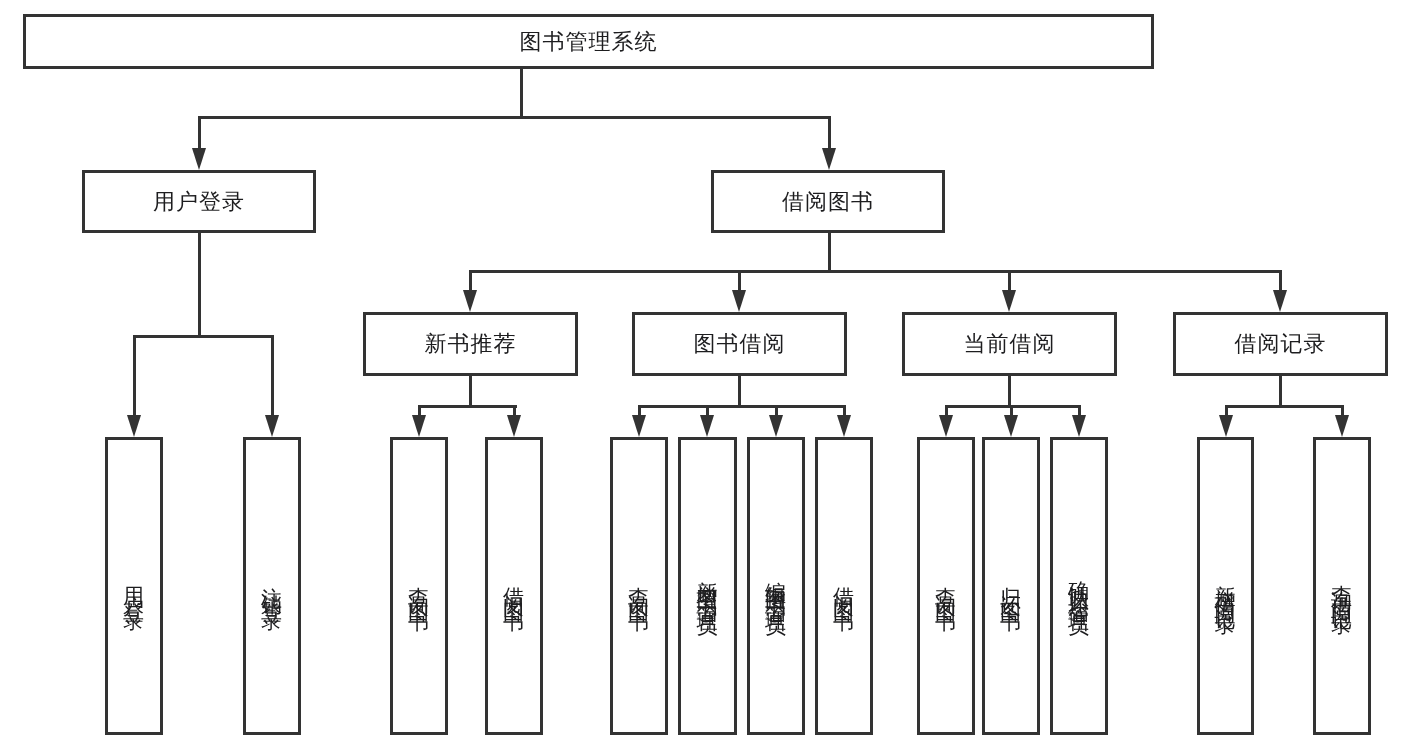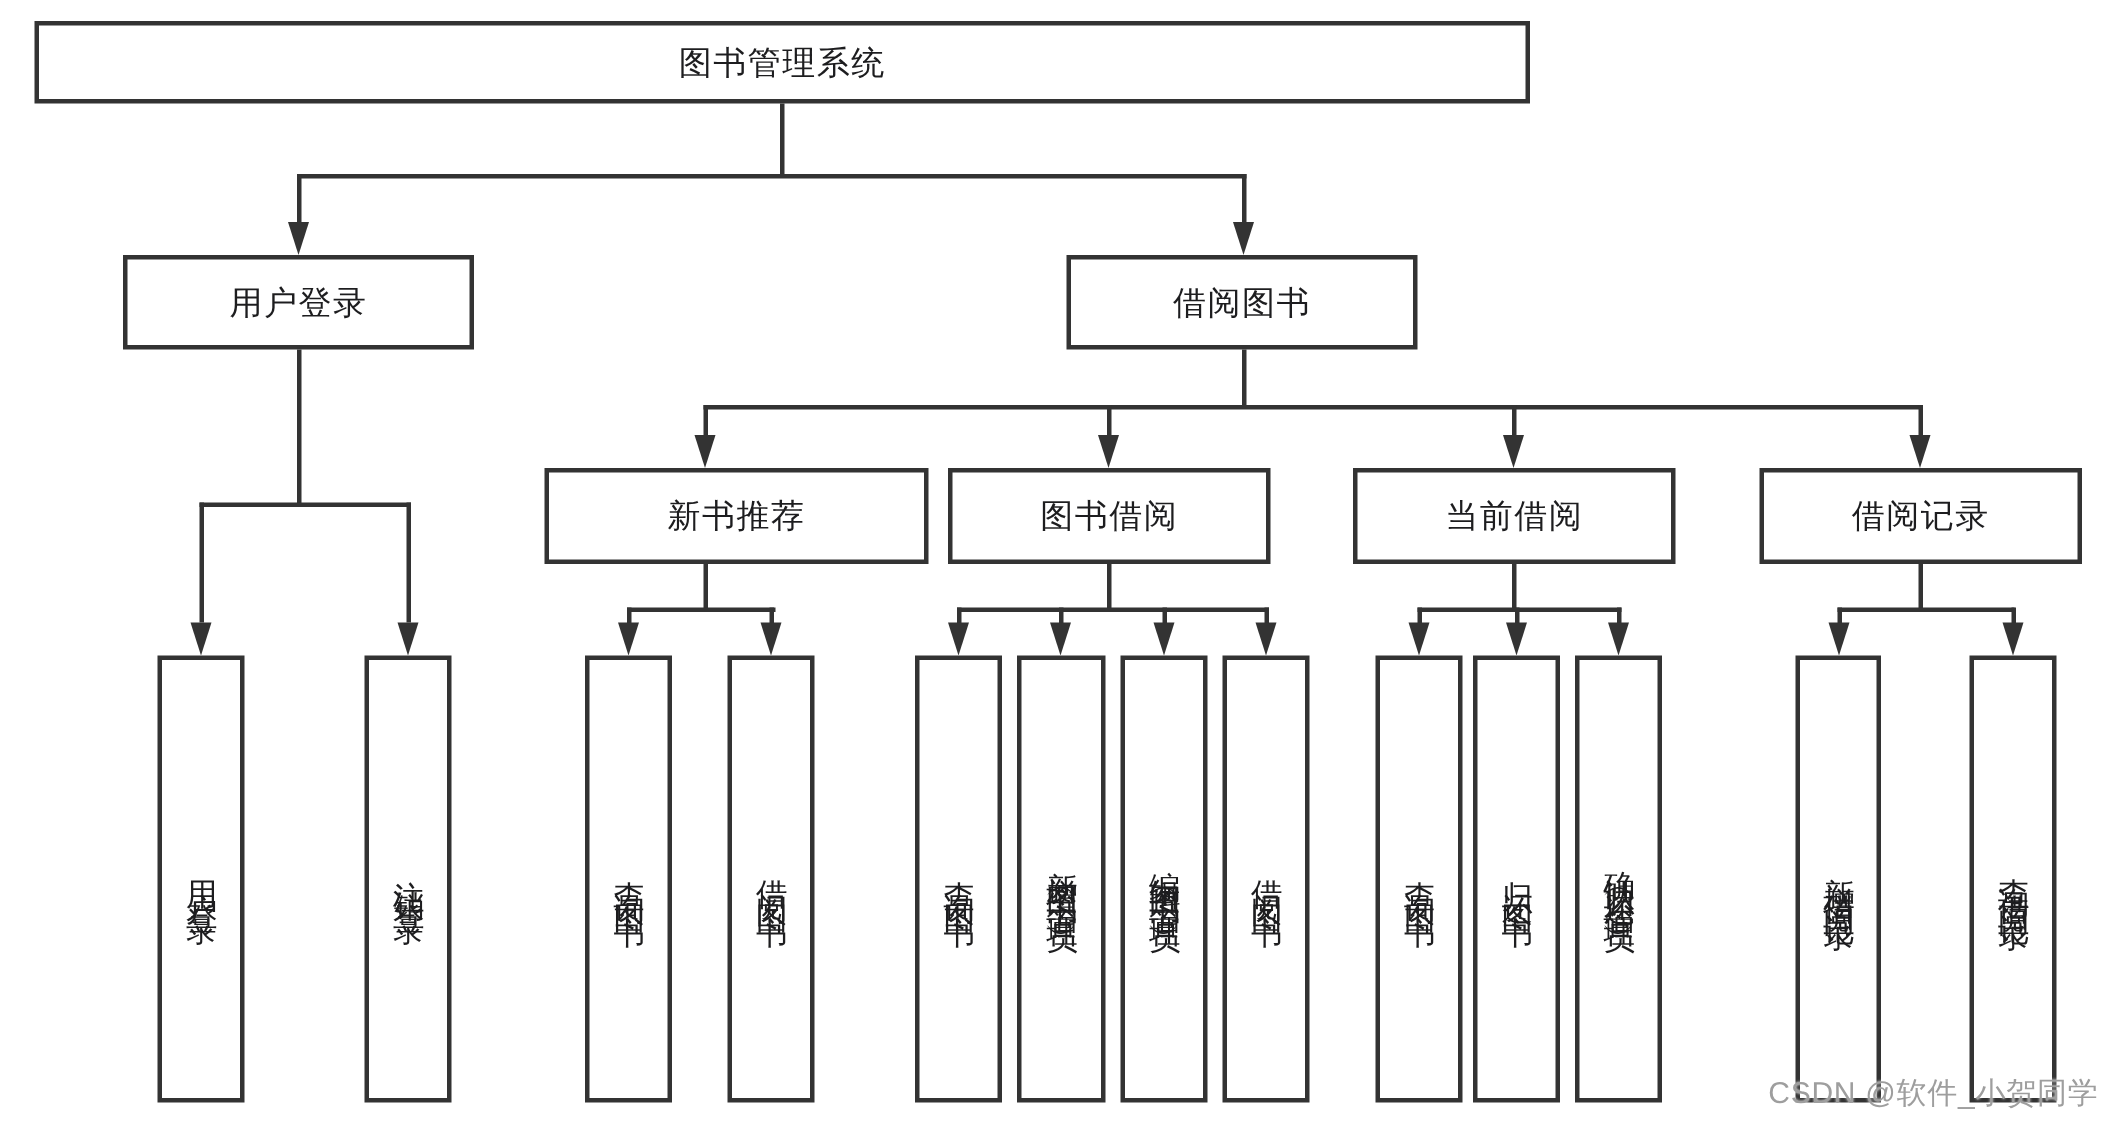--- a/index.html
+++ b/index.html
@@ -41,21 +41,21 @@
     position:absolute;right:6px;bottom:5px;color:var(--wm);
     font-size:20px;letter-spacing:.5px;z-index:5;
     text-shadow:0 0 2px #ffffff;
   }
 </style>
 </head>
 <body>
 
 <div class="canvas">
 
-  <div class="node" style="left:23px;top:14px;width:997px;height:55px;">
+  <div class="node" style="left:23px;top:14px;width:1131px;height:55px;">
     <span>图书管理系统</span>
   </div>
 
   <div class="ln-v" style="left:520px;top:69px;height:48px;"></div>
   <div class="ln-h" style="left:198px;top:116px;width:633px;"></div>
   <div class="ln-v" style="left:198px;top:116px;height:32px;"></div>
   <div class="ah" style="left:192px;top:148px;"></div>
   <div class="ln-v" style="left:828px;top:116px;height:32px;"></div>
   <div class="ah" style="left:822px;top:148px;"></div>
 
@@ -77,21 +77,21 @@
   <div class="ln-h" style="left:469px;top:270px;width:813px;"></div>
   <div class="ln-v" style="left:469px;top:270px;height:20px;"></div>
   <div class="ah" style="left:463px;top:290px;"></div>
   <div class="ln-v" style="left:738px;top:270px;height:20px;"></div>
   <div class="ah" style="left:732px;top:290px;"></div>
   <div class="ln-v" style="left:1008px;top:270px;height:20px;"></div>
   <div class="ah" style="left:1002px;top:290px;"></div>
   <div class="ln-v" style="left:1279px;top:270px;height:20px;"></div>
   <div class="ah" style="left:1273px;top:290px;"></div>
 
-  <div class="node" style="left:363px;top:312px;width:256px;height:64px;font-family:Liberation Serif, serif;">
+  <div class="node" style="left:363px;top:312px;width:215px;height:64px;font-family:Liberation Serif, serif;">
     <span>新书推荐</span>
   </div>
   <div class="node" style="left:632px;top:312px;width:215px;height:64px;">
     <span>图书借阅</span>
   </div>
   <div class="node" style="left:902px;top:312px;width:215px;height:64px;">
     <span>当前借阅</span>
   </div>
   <div class="node" style="left:1173px;top:312px;width:215px;height:64px;text-align:center;">
     <span>借阅记录</span>
@@ -168,14 +168,13 @@
     <span style="letter-spacing:5px;">确认归还（管理员）</span>
   </div>
 
   <div class="leaf" style="left:1197px;top:437px;width:57px;height:298px;">
     <span style="letter-spacing:6px;">新增借阅记录</span>
   </div>
   <div class="leaf" style="left:1313px;top:437px;width:58px;height:298px;">
     <span style="letter-spacing:6px;">查询借阅记录</span>
   </div>
 
-  <div class="watermark">CSDN @软件_小贺同学</div>
 </div>
 
 </body></html>

